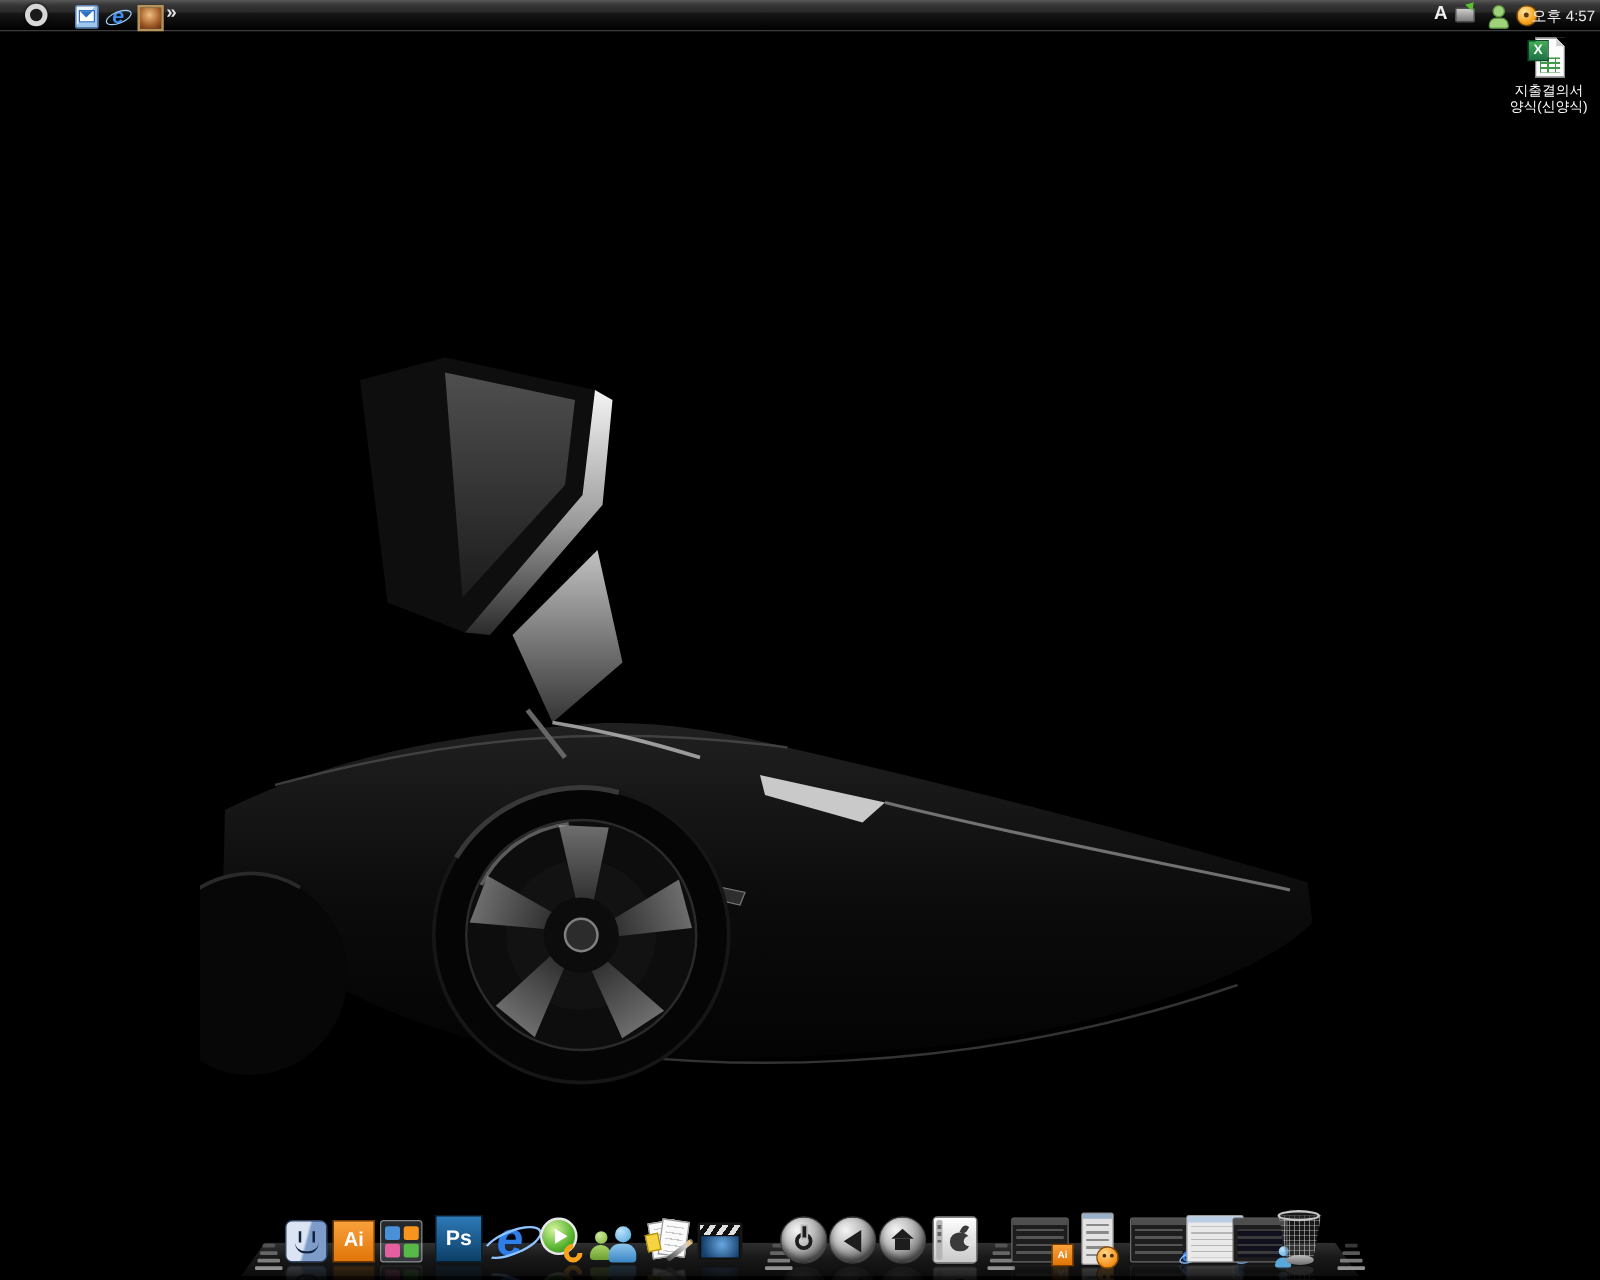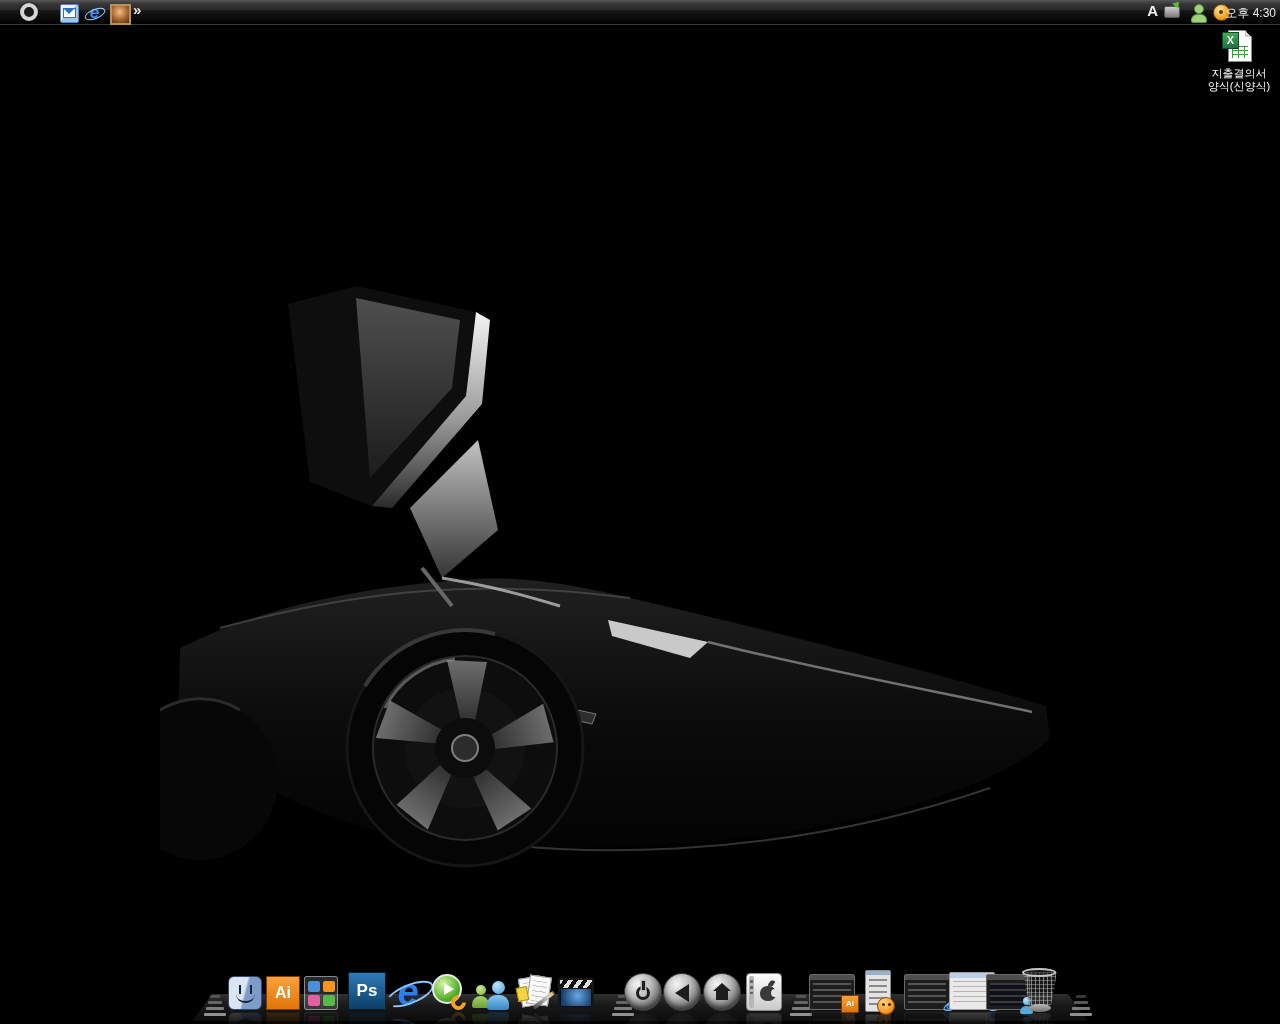--- a/index.html
+++ b/index.html
@@ -254,21 +254,21 @@
     <div class="mb-ico mb-pic"></div>
     <div class="mb-chevron">»</div>
     <div class="tray">
       <div class="tray-ime">A</div>
       <div class="tray-dev"></div>
       <div class="tray-person">
           <div class="hd"></div>
           <div class="bd"></div>
         </div>
       <div class="tray-smiley"></div>
-      <div class="tray-clock">오후 4:30</div>
+      <div class="tray-clock">오후 4:57</div>
     </div>
   </div>
 
   <div class="desk-icon">
     <div class="xl-wrap">
       <div class="xl-page">
           <div class="xl-grid"></div>
         </div>
       <div class="xl-x">X</div>
     </div>

